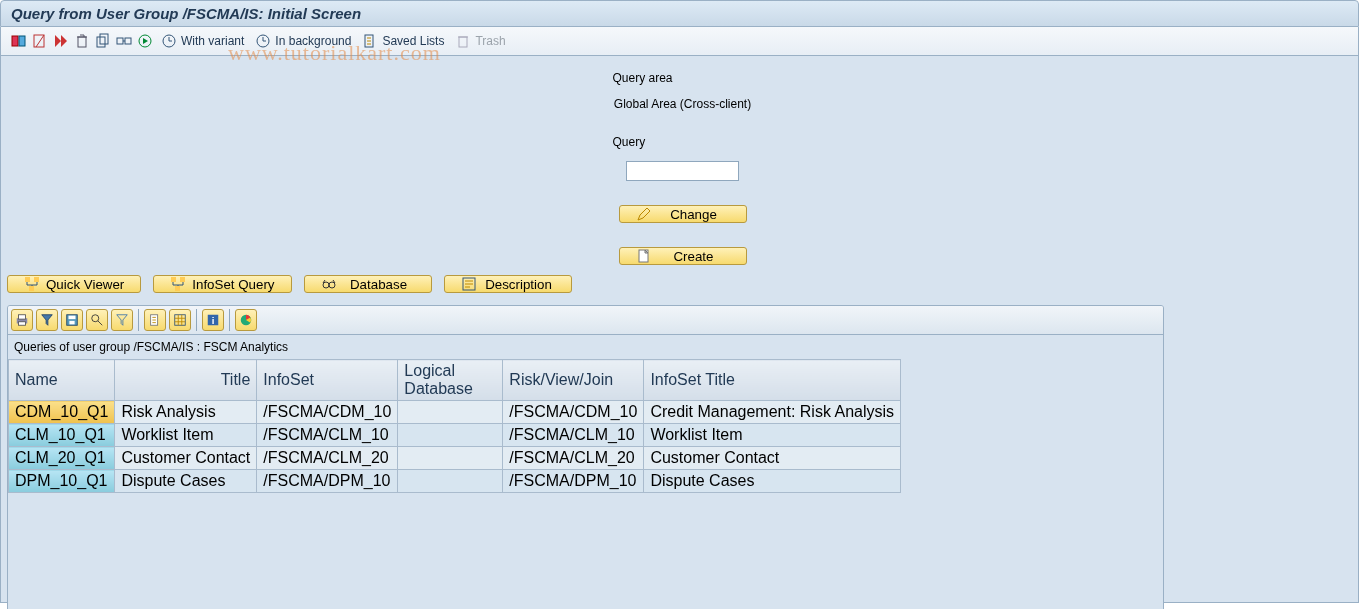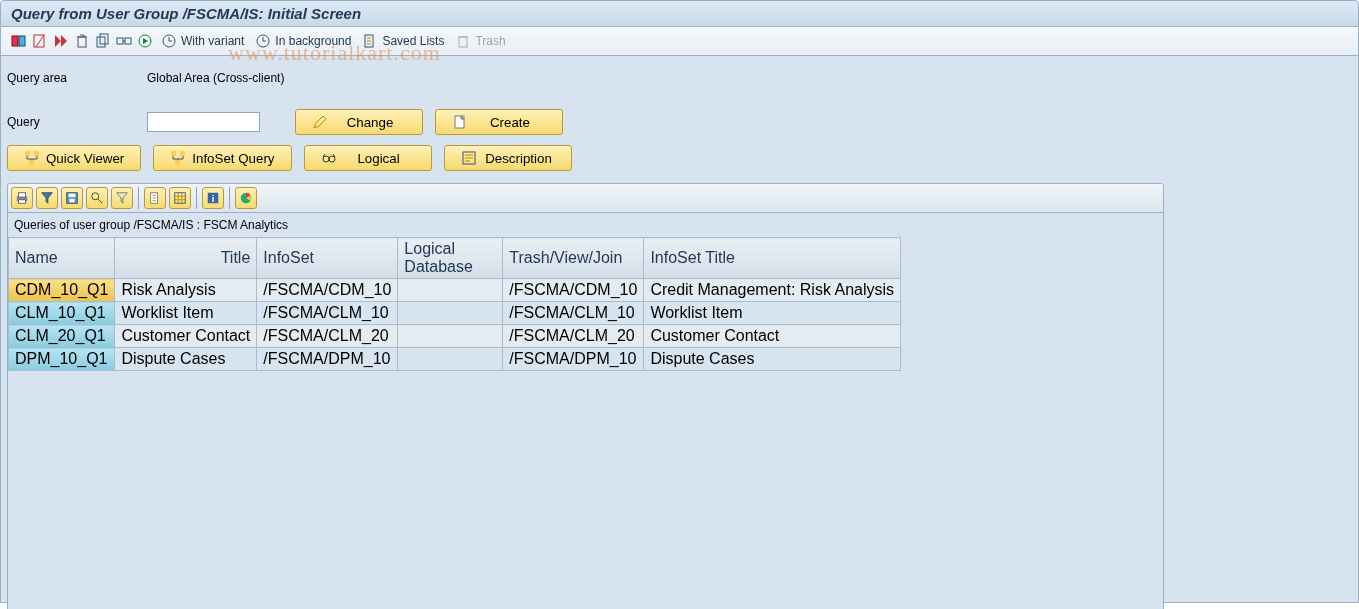--- a/index.html
+++ b/index.html
@@ -20,30 +20,30 @@
   .tl-icon{width:16px;height:16px;display:inline-flex;align-items:center;justify-content:center;}
   .tl-icon svg{width:16px;height:16px;}
   .tl-link{display:inline-flex;align-items:center;gap:4px;color:#223a55;cursor:pointer;padding:2px 3px;}
   .tl-link.disabled{color:#9ba3ab;}
   .workarea{
     background:#d7e3ef;
     border:1px solid #9ab0c5;border-top:none;
     padding:10px 0 0 0;
     height:547px;box-sizing:border-box;
   }
-  .form-row{display:flex;align-items:center;padding:5px 0 5px 6px;gap:0;}
+  .form-row{display:flex;align-items:center;padding:5px 0 5px 6px;gap:12px;flex-direction:column;}
   .fld-label{width:140px;color:#000;}
   .fld-value{color:#000;}
   input.text{
     border:1px solid #8fa7bd;background:#fff;height:18px;width:105px;
     font-size:12px;padding:0 3px;
   }
   .btn{
     display:inline-flex;align-items:center;justify-content:center;
-    height:26px;min-width:128px;
+    height:18px;min-width:128px;
     background:linear-gradient(to bottom,#fff1b8 0%,#f7da6e 100%);
     border:1px solid #b89a3e;border-radius:3px;
     color:#000;cursor:pointer;padding:0 16px;gap:6px;
     box-sizing:border-box;vertical-align:middle;
   }
   .btn .bicon{width:16px;height:16px;display:inline-flex;align-items:center;justify-content:center;flex:0 0 auto;}
   .btn .btext{flex:1;text-align:center;}
   .btn-row{display:flex;align-items:center;gap:12px;padding:5px 6px 12px 6px;}
 
   .table-panel{
@@ -235,21 +235,21 @@
         <span class="btext">InfoSet Query</span>
       </button>
       <button class="btn">
         <span class="bicon">
             <svg viewBox="0 0 16 16">
               <circle cx="5" cy="9" r="3" fill="none" stroke="#333"></circle>
               <circle cx="11" cy="9" r="3" fill="none" stroke="#333"></circle>
               <path d="M8 9h0M2 7l2-3M14 7l-2-3" stroke="#333"></path>
             </svg>
           </span>
-        <span class="btext">Logical</span>
+        <span class="btext">Database</span>
       </button>
       <button class="btn">
         <span class="bicon">
             <svg viewBox="0 0 16 16">
               <rect x="2" y="2" width="12" height="12" fill="none" stroke="#357"></rect>
               <path d="M4 5H12M4 8H12M4 11H9" stroke="#b80"></path>
             </svg>
           </span>
         <span class="btext">Description</span>
       </button>
@@ -319,21 +319,21 @@
 
       <div class="alv-label">Queries of user group /FSCMA/IS : FSCM Analytics</div>
 
       <table class="grid" id="alv-grid">
         <thead>
             <tr id="alv-head">
               <th style="width: 78px;">Name</th>
               <th style="width: 106px; text-align: right;">Title</th>
               <th style="width: 104px;">InfoSet</th>
               <th style="width: 92px;">Logical Database</th>
-              <th style="width: 100px;">Trash/View/Join</th>
+              <th style="width: 100px;">Risk/View/Join</th>
               <th style="width: 196px;">InfoSet Title</th>
             </tr>
           </thead>
         <tbody id="alv-body">
             <tr>
               <td class="row-handle sel">CDM_10_Q1</td>
               <td>Risk Analysis</td>
               <td>/FSCMA/CDM_10</td>
               <td></td>
               <td>/FSCMA/CDM_10</td>

